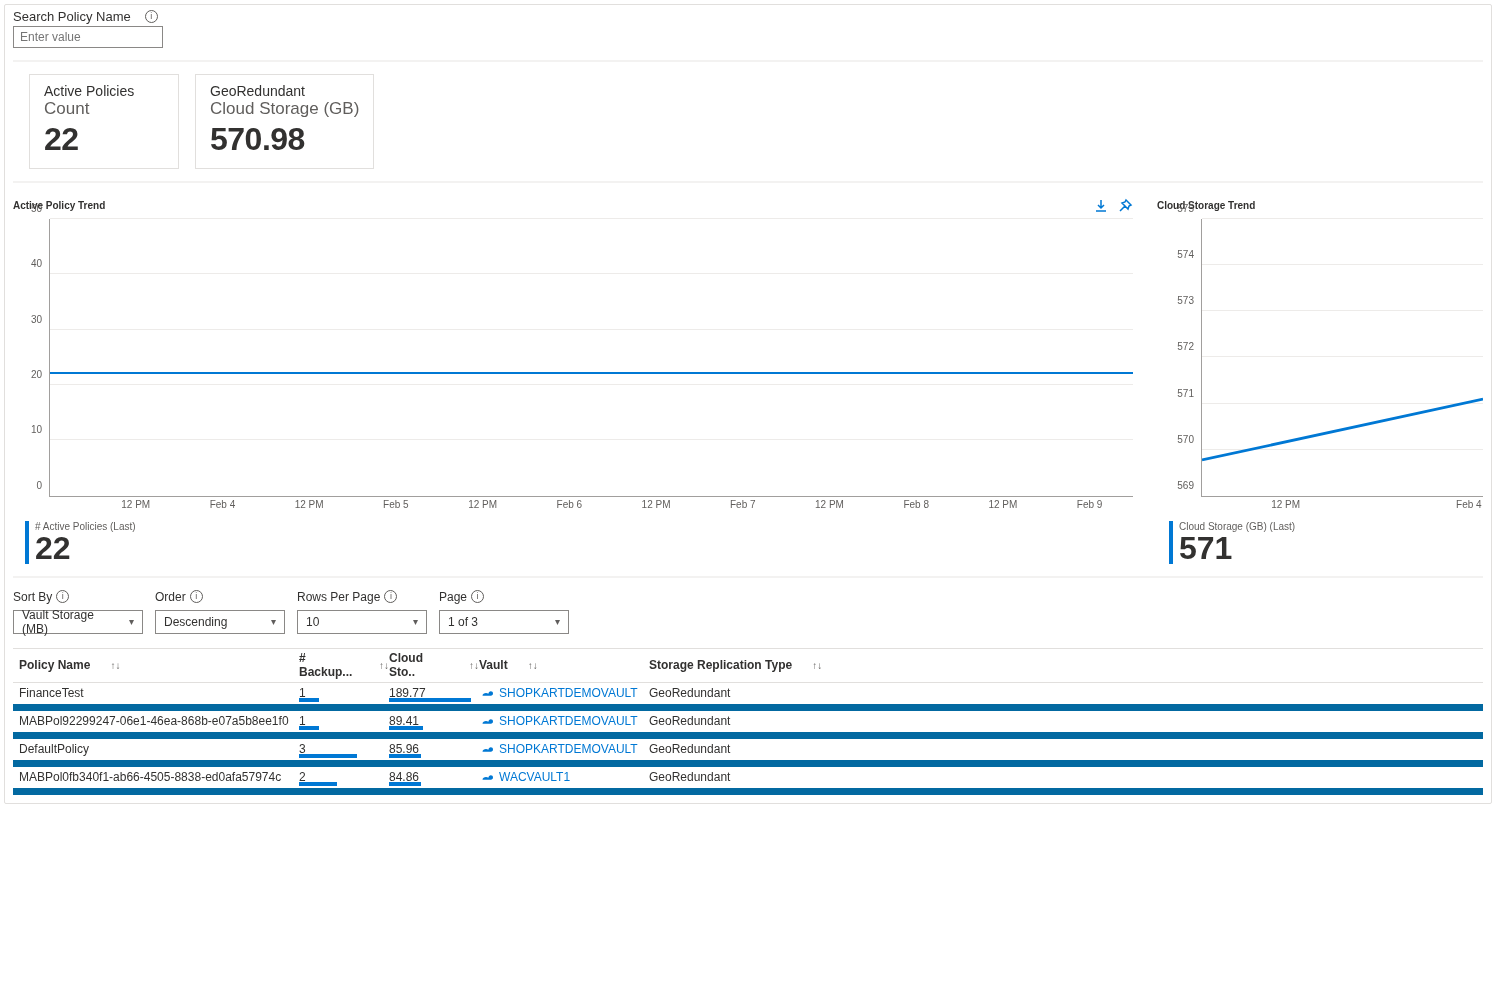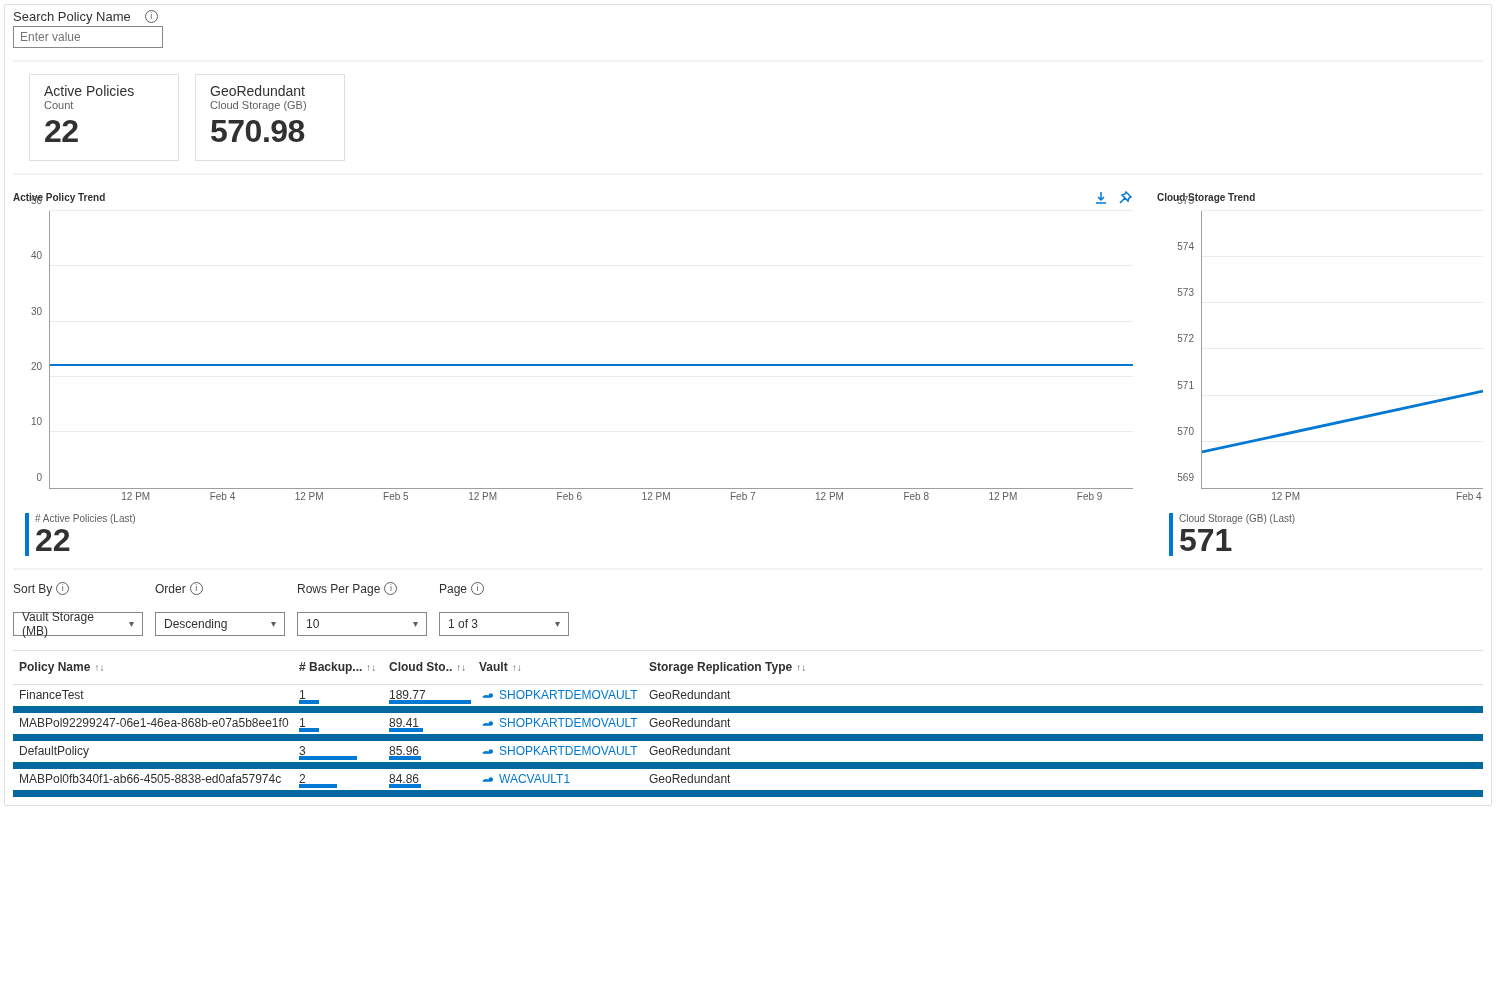--- a/index.html
+++ b/index.html
@@ -5,21 +5,21 @@
 * { box-sizing: border-box; margin: 0; padding: 0; font-family: "Segoe UI", sans-serif; }
 body { background: #fff; color: #323130; font-size: 13px; padding: 4px; }
 .panel { border: 1px solid #e1dfdd; border-radius: 2px; padding: 4px 8px 8px; }
 .search-label { font-size: 13px; color: #323130; display: flex; align-items: center; gap: 14px; margin-bottom: 2px; }
 .info-icon { display:inline-flex; width:13px; height:13px; border:1px solid #605e5c; border-radius:50%; font-size:9px; line-height:11px; justify-content:center; color:#605e5c; }
 .search-input { width: 150px; height: 22px; border: 1px solid #8a8886; padding: 0 6px; font-size: 12px; color:#605e5c; }
 .hr { height: 2px; background:#f3f2f1; margin: 12px 0; }
 .cards { display:flex; gap:16px; padding-left:16px; }
 .card { border:1px solid #e1dfdd; padding:8px 14px 10px; min-width:150px; }
 .card .t1 { font-size:14px; color:#323130; }
-.card .t2 { font-size:11px; color:#605e5c; }
+.card .t2 { font-size:17px; color:#605e5c; }
 .card .v { font-size:32px; font-weight:600; letter-spacing:-0.5px; line-height:1.15; margin-top:2px;}
 .charts-row { display:flex; gap:24px; }
 .chart-col.left { flex: 0 0 1120px; }
 .chart-col.right { flex: 1 1 auto; overflow:hidden; }
 .chart-header { display:flex; justify-content:space-between; align-items:center; height:22px; }
 .chart-title { font-size:10px; font-weight:600; }
 .chart-actions { display:flex; gap:8px; }
 .chart-actions svg { width:16px; height:16px; stroke:#0078d4; fill:none; stroke-width:1.5; cursor:pointer; }
 .chart-area { position:relative; height:278px; border-left:1px solid #a19f9d; border-bottom:1px solid #a19f9d; margin-left:36px; margin-top:2px;}
 .chart-area.small { margin-left:44px; }
@@ -31,27 +31,27 @@
 .xaxis { position:relative; margin-left:36px; height:18px; }
 .xaxis.small { margin-left:44px;}
 .xtick { position:absolute; top:2px; font-size:10px; color:#605e5c; transform:translateX(-50%); white-space:nowrap;}
 .last-block { display:flex; margin-top:6px; margin-left:12px;}
 .last-bar { width:4px; background:#0078d4; margin-right:6px;}
 .last-txt { }
 .last-label { font-size:10px; color:#605e5c; }
 .last-val { font-size:32px; font-weight:700; line-height:1; }
 .section-title { font-size:14px; font-weight:600; margin-bottom:6px;}
 .controls { display:flex; gap:12px; margin-bottom:14px;}
-.ctl-label { font-size:12px; color:#323130; display:flex; align-items:center; gap:4px; margin-bottom:16px;}
+.ctl-label { font-size:12px; color:#323130; display:flex; align-items:center; gap:4px; margin-bottom:6px;}
 .select { border:1px solid #8a8886; height:24px; display:flex; align-items:center; justify-content:space-between; padding:0 8px; font-size:12px; gap:8px;}
 .select .chev { font-size:10px; color:#605e5c;}
 .table { width:100%; border-top:1px solid #e1dfdd; }
 .throw, .trow { display:grid; grid-template-columns: 280px 90px 90px 170px 180px; align-items:center; height:28px; border-bottom:7px solid #0369a1; font-size:12px; padding-left:6px;}
 .throw { border-bottom:1px solid #e1dfdd; font-weight:600; color:#323130; height:34px;}
-.th { display:flex; align-items:center; gap:4px; }
+.th { display:flex; align-items:center; gap:20px; }
 .sort-ic { font-size:10px; color:#605e5c; }
 .barcell { position:relative; }
 .barcell .bar { position:absolute; left:0; bottom:-2px; height:4px; background:#0078d4; }
 .vault-cell { display:flex; align-items:center; gap:6px; color:#0078d4; text-transform:uppercase; cursor:pointer;}
 .vault-cell svg { width:14px; height:14px; fill:#0078d4;}
 .svg-slope { position:absolute; left:0; top:0; width:100%; height:100%; }
 </style>
 </head>
 <body>
 

